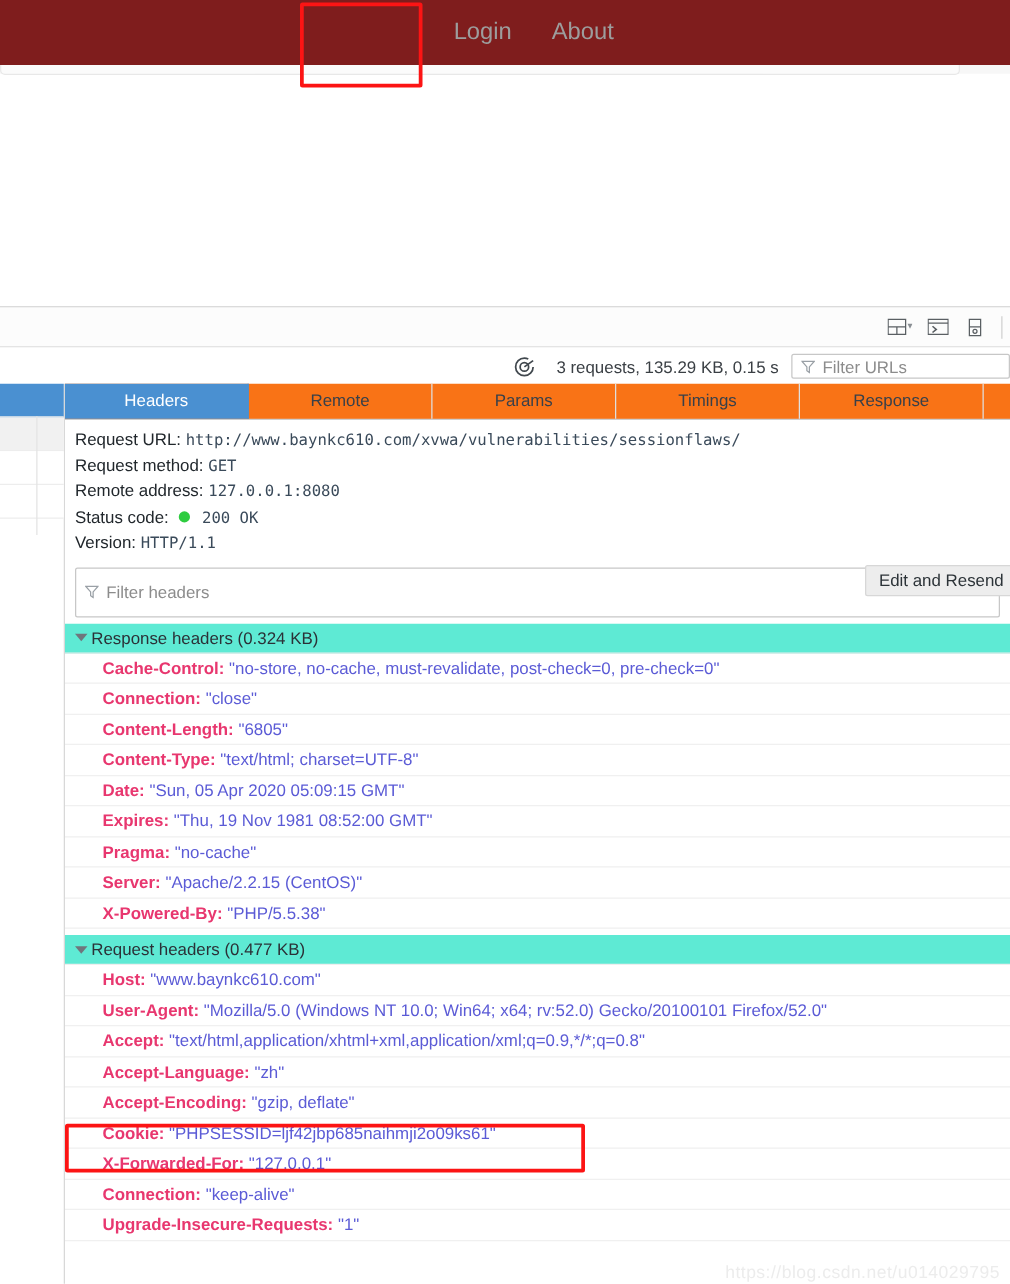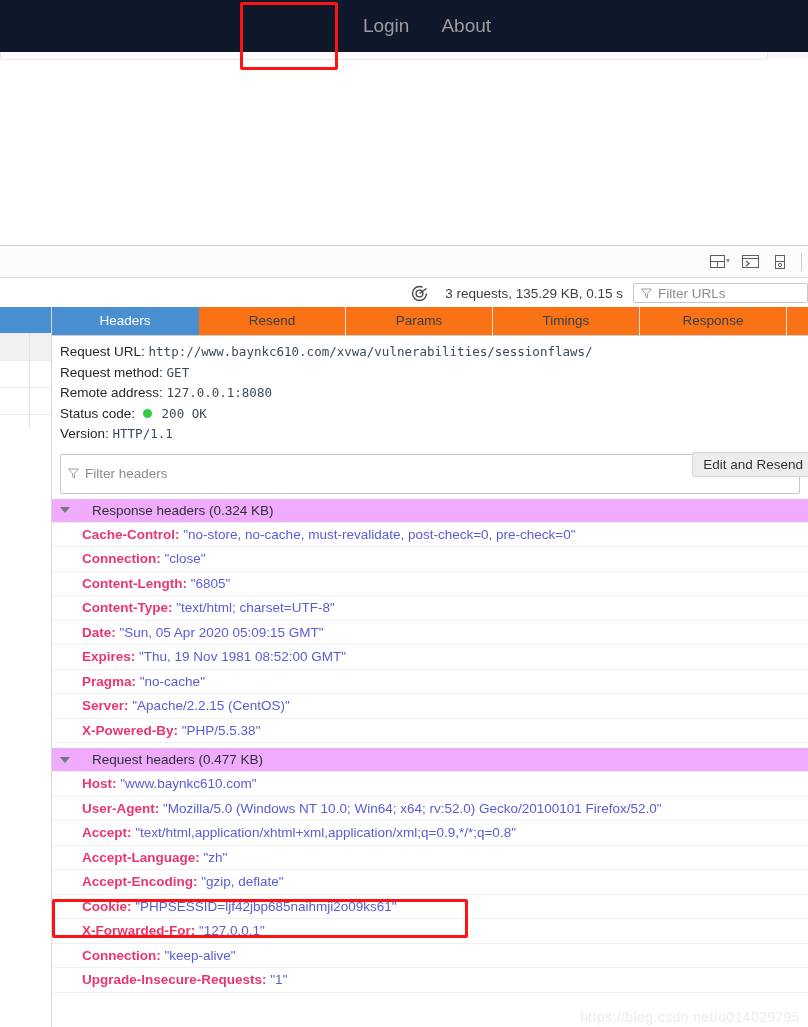--- a/index.html
+++ b/index.html
@@ -7,21 +7,21 @@
     width: 808px; height: 1027px;
     background: #ffffff;
     font-family: "Liberation Sans", sans-serif;
     overflow: hidden;
   }
   #root { position: relative; width: 808px; height: 1027px; }
 
   
   .navbar {
     position: absolute; left: 0; top: 0; width: 808px; height: 52px;
-    background: #0f172a;
+    background: #7f1d1d;
   }
   .navbar-links {
     position: absolute; left: 0; top: 0; height: 52px;
     width: 808px;
     display: flex; align-items: center; justify-content: center;
     padding-left: 46px;
     box-sizing: border-box;
   }
   .nav-link {
     color: #9d9d9d; font-size: 19px; line-height: 52px;
@@ -133,24 +133,24 @@
 
   .filter-headers {
     margin: 7px 8px 0 8px; height: 40px;
     border: 1px solid #c7c7c7; border-radius: 2px; background: #fff;
     display: flex; align-items: center; gap: 6px; padding: 0 7px;
     box-sizing: border-box;
   }
   .filter-headers .ph { color: #8c8c8c; font-size: 13.5px; }
 
   .group-header {
-    display: flex; align-items: center; gap: 22px;
+    display: flex; align-items: center; gap: 3px;
     height: 23px; padding-left: 8px;
     font-size: 13.5px; color: #2b3137;
-    background: #f0abfc; border-bottom: 1px solid #eeeeee;
+    background: #5eead4; border-bottom: 1px solid #eeeeee;
     margin-top: 5px; cursor: pointer;
   }
   .twisty {
     width: 0; height: 0; border-left: 5px solid transparent; border-right: 5px solid transparent;
     border-top: 6px solid #6f767d;
   }
   .hdr-row {
     height: 23.5px; line-height: 23.5px; padding-left: 30px;
     font-size: 13.5px; border-bottom: 1px solid #f0f0f0;
     white-space: nowrap; overflow: hidden;
@@ -241,21 +241,21 @@
       <div class="rl-row alt"></div>
       <div class="rl-row"></div>
       <div class="rl-row"></div>
       <div class="rl-col"></div>
     </div>
 
     <div class="details">
 
       <div class="tabs">
         <div class="tab active">Headers</div>
-        <div class="tab">Resend</div>
+        <div class="tab">Remote</div>
         <div class="tab">Params</div>
         <div class="tab">Timings</div>
         <div class="tab">Response</div>
       </div>
 
       <div class="summary">
         <div class="sum-row">
           <span class="sum-label">Request URL:</span>
           <span class="mono">http://www.baynkc610.com/xvwa/vulnerabilities/sessionflaws/</span>
         </div>

